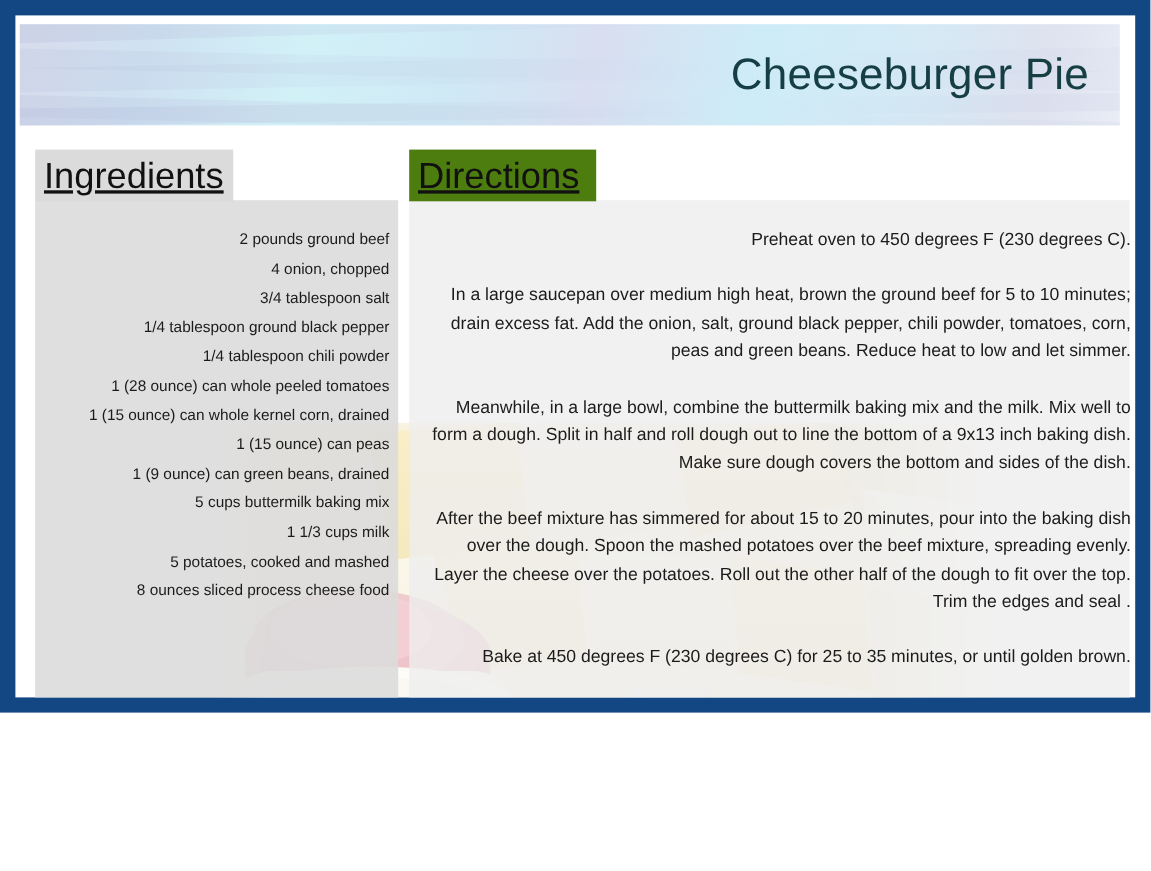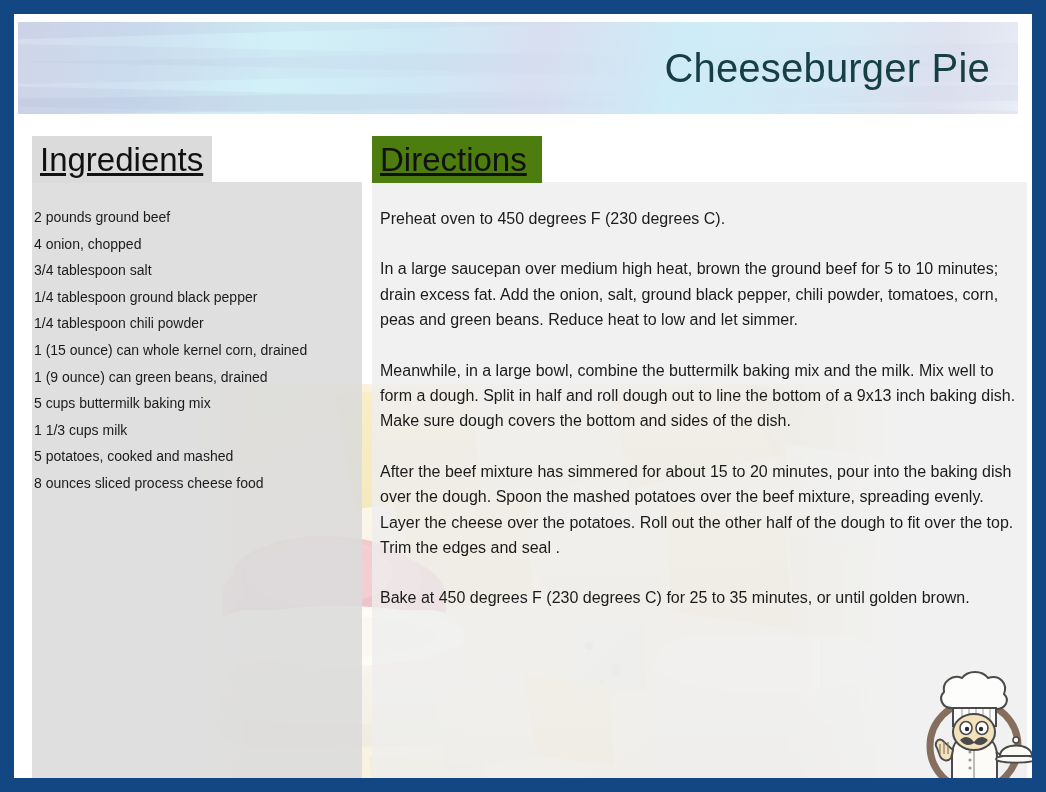--- a/index.html
+++ b/index.html
@@ -3,26 +3,27 @@
 <meta charset="utf-8">
 <style>
   html, body {
     margin: 0;
     padding: 0;
     background: #ffffff;
   }
   .slide {
     position: relative;
     width: 1046px;
-    height: 792px;
+    height: 648px;
     background: #ffffff;
     box-sizing: border-box;
     border: 14px solid #134784;
     overflow: hidden;
     font-family: "Liberation Sans", sans-serif;
+    text-align: right;
   }
   
   .header-banner {
     position: absolute;
     left: 4px;
     top: 8px;
     width: 1000px;
     height: 92px;
     overflow: hidden;
     background: linear-gradient(105deg,
@@ -242,21 +243,23 @@
   </svg>
 
   <div class="panel ingredients-panel"></div>
   <div class="section-heading ingredients-heading">Ingredients</div>
   <div class="ingredients-list">
     <div class="ing-line">2 pounds ground beef</div>
     <div class="ing-line">4 onion, chopped</div>
     <div class="ing-line">3/4 tablespoon salt</div>
     <div class="ing-line">1/4 tablespoon ground black pepper</div>
     <div class="ing-line">1/4 tablespoon chili powder</div>
+    <div class="ing-line">1 (28 ounce) can whole peeled tomatoes</div>
     <div class="ing-line">1 (15 ounce) can whole kernel corn, drained</div>
+    <div class="ing-line">1 (15 ounce) can peas</div>
     <div class="ing-line">1 (9 ounce) can green beans, drained</div>
     <div class="ing-line">5 cups buttermilk baking mix</div>
     <div class="ing-line">1 1/3 cups milk</div>
     <div class="ing-line">5 potatoes, cooked and mashed</div>
     <div class="ing-line">8 ounces sliced process cheese food</div>
   </div>
 
   <div class="panel directions-panel"></div>
   <div class="section-heading directions-heading">Directions</div>
   <div class="directions-body">

